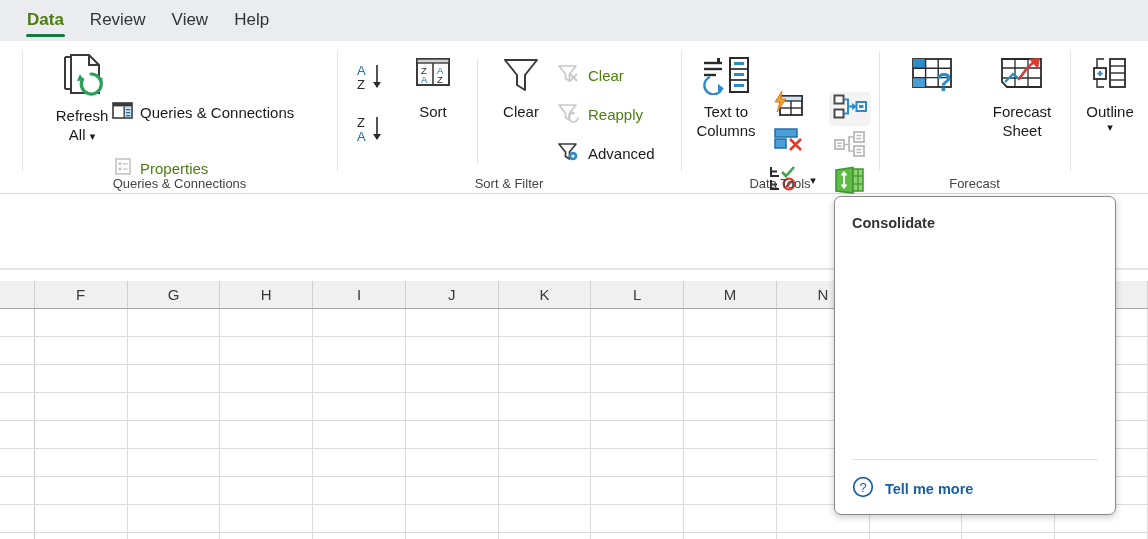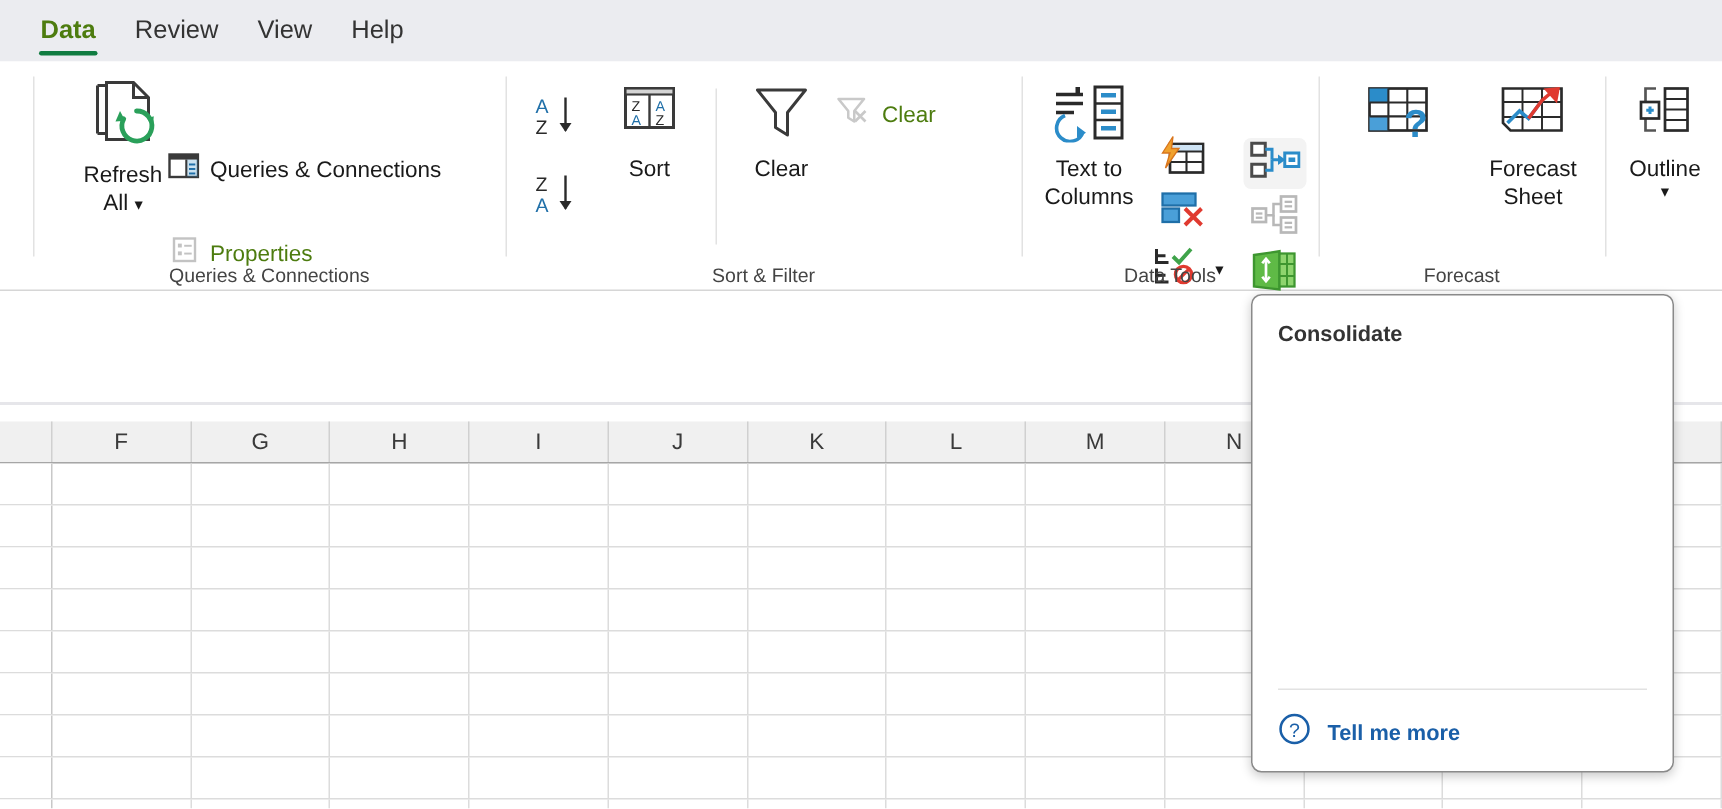--- a/index.html
+++ b/index.html
@@ -266,21 +266,41 @@
       <div class="smallbtn disabled" style="left:216px; top:20px;">
         <span>
           <svg width="24" height="21" viewBox="0 0 24 21">
             <path d="M2 3 L19 3 L12.5 11 L12.5 18 L8.5 15.5 L8.5 11 Z" fill="#ffffff" stroke="#c9c9c9" stroke-width="1.7" stroke-linejoin="round"></path>
             <path d="M13 11 L20 18 M20 11 L13 18" stroke="#c9c9c9" stroke-width="1.8"></path>
           </svg>
         </span>
         <span class="lbl">Clear</span>
       </div>
 
-
+      <div class="smallbtn disabled" style="left:216px; top:59px;">
+        <span>
+          <svg width="24" height="21" viewBox="0 0 24 21">
+            <path d="M2 3 L19 3 L12.5 11 L12.5 18 L8.5 15.5 L8.5 11 Z" fill="#ffffff" stroke="#c9c9c9" stroke-width="1.7" stroke-linejoin="round"></path>
+            <path d="M21 15.5 A4.6 4.6 0 1 1 17 10.8" fill="none" stroke="#c9c9c9" stroke-width="1.7"></path>
+            <path d="M15 9 L18.4 11.2 L14.6 13 Z" fill="#c9c9c9"></path>
+          </svg>
+        </span>
+        <span class="lbl">Reapply</span>
+      </div>
+
+      <div class="smallbtn" style="left:216px; top:98px;">
+        <span>
+          <svg width="24" height="21" viewBox="0 0 24 21">
+            <path d="M2 3 L19 3 L12.5 11 L12.5 18 L8.5 15.5 L8.5 11 Z" fill="#ffffff" stroke="#3a3a3a" stroke-width="1.7" stroke-linejoin="round"></path>
+            <circle cx="16" cy="15" r="4.3" fill="#2b8cc9"></circle>
+            <circle cx="16" cy="15" r="1.6" fill="#ffffff"></circle>
+          </svg>
+        </span>
+        <span class="lbl">Advanced</span>
+      </div>
 
       <div class="grp-label">Sort &amp; Filter</div>
     </div>
 
     <div class="grp" style="left:681px; width:198px;">
 
       <div class="bigbtn" style="left:6px; top:12px; width:78px;">
         <span>
           <svg width="56" height="40" viewBox="0 0 56 40">
             <rect x="19" y="3" width="3" height="5" fill="#2a2a2a"></rect>

